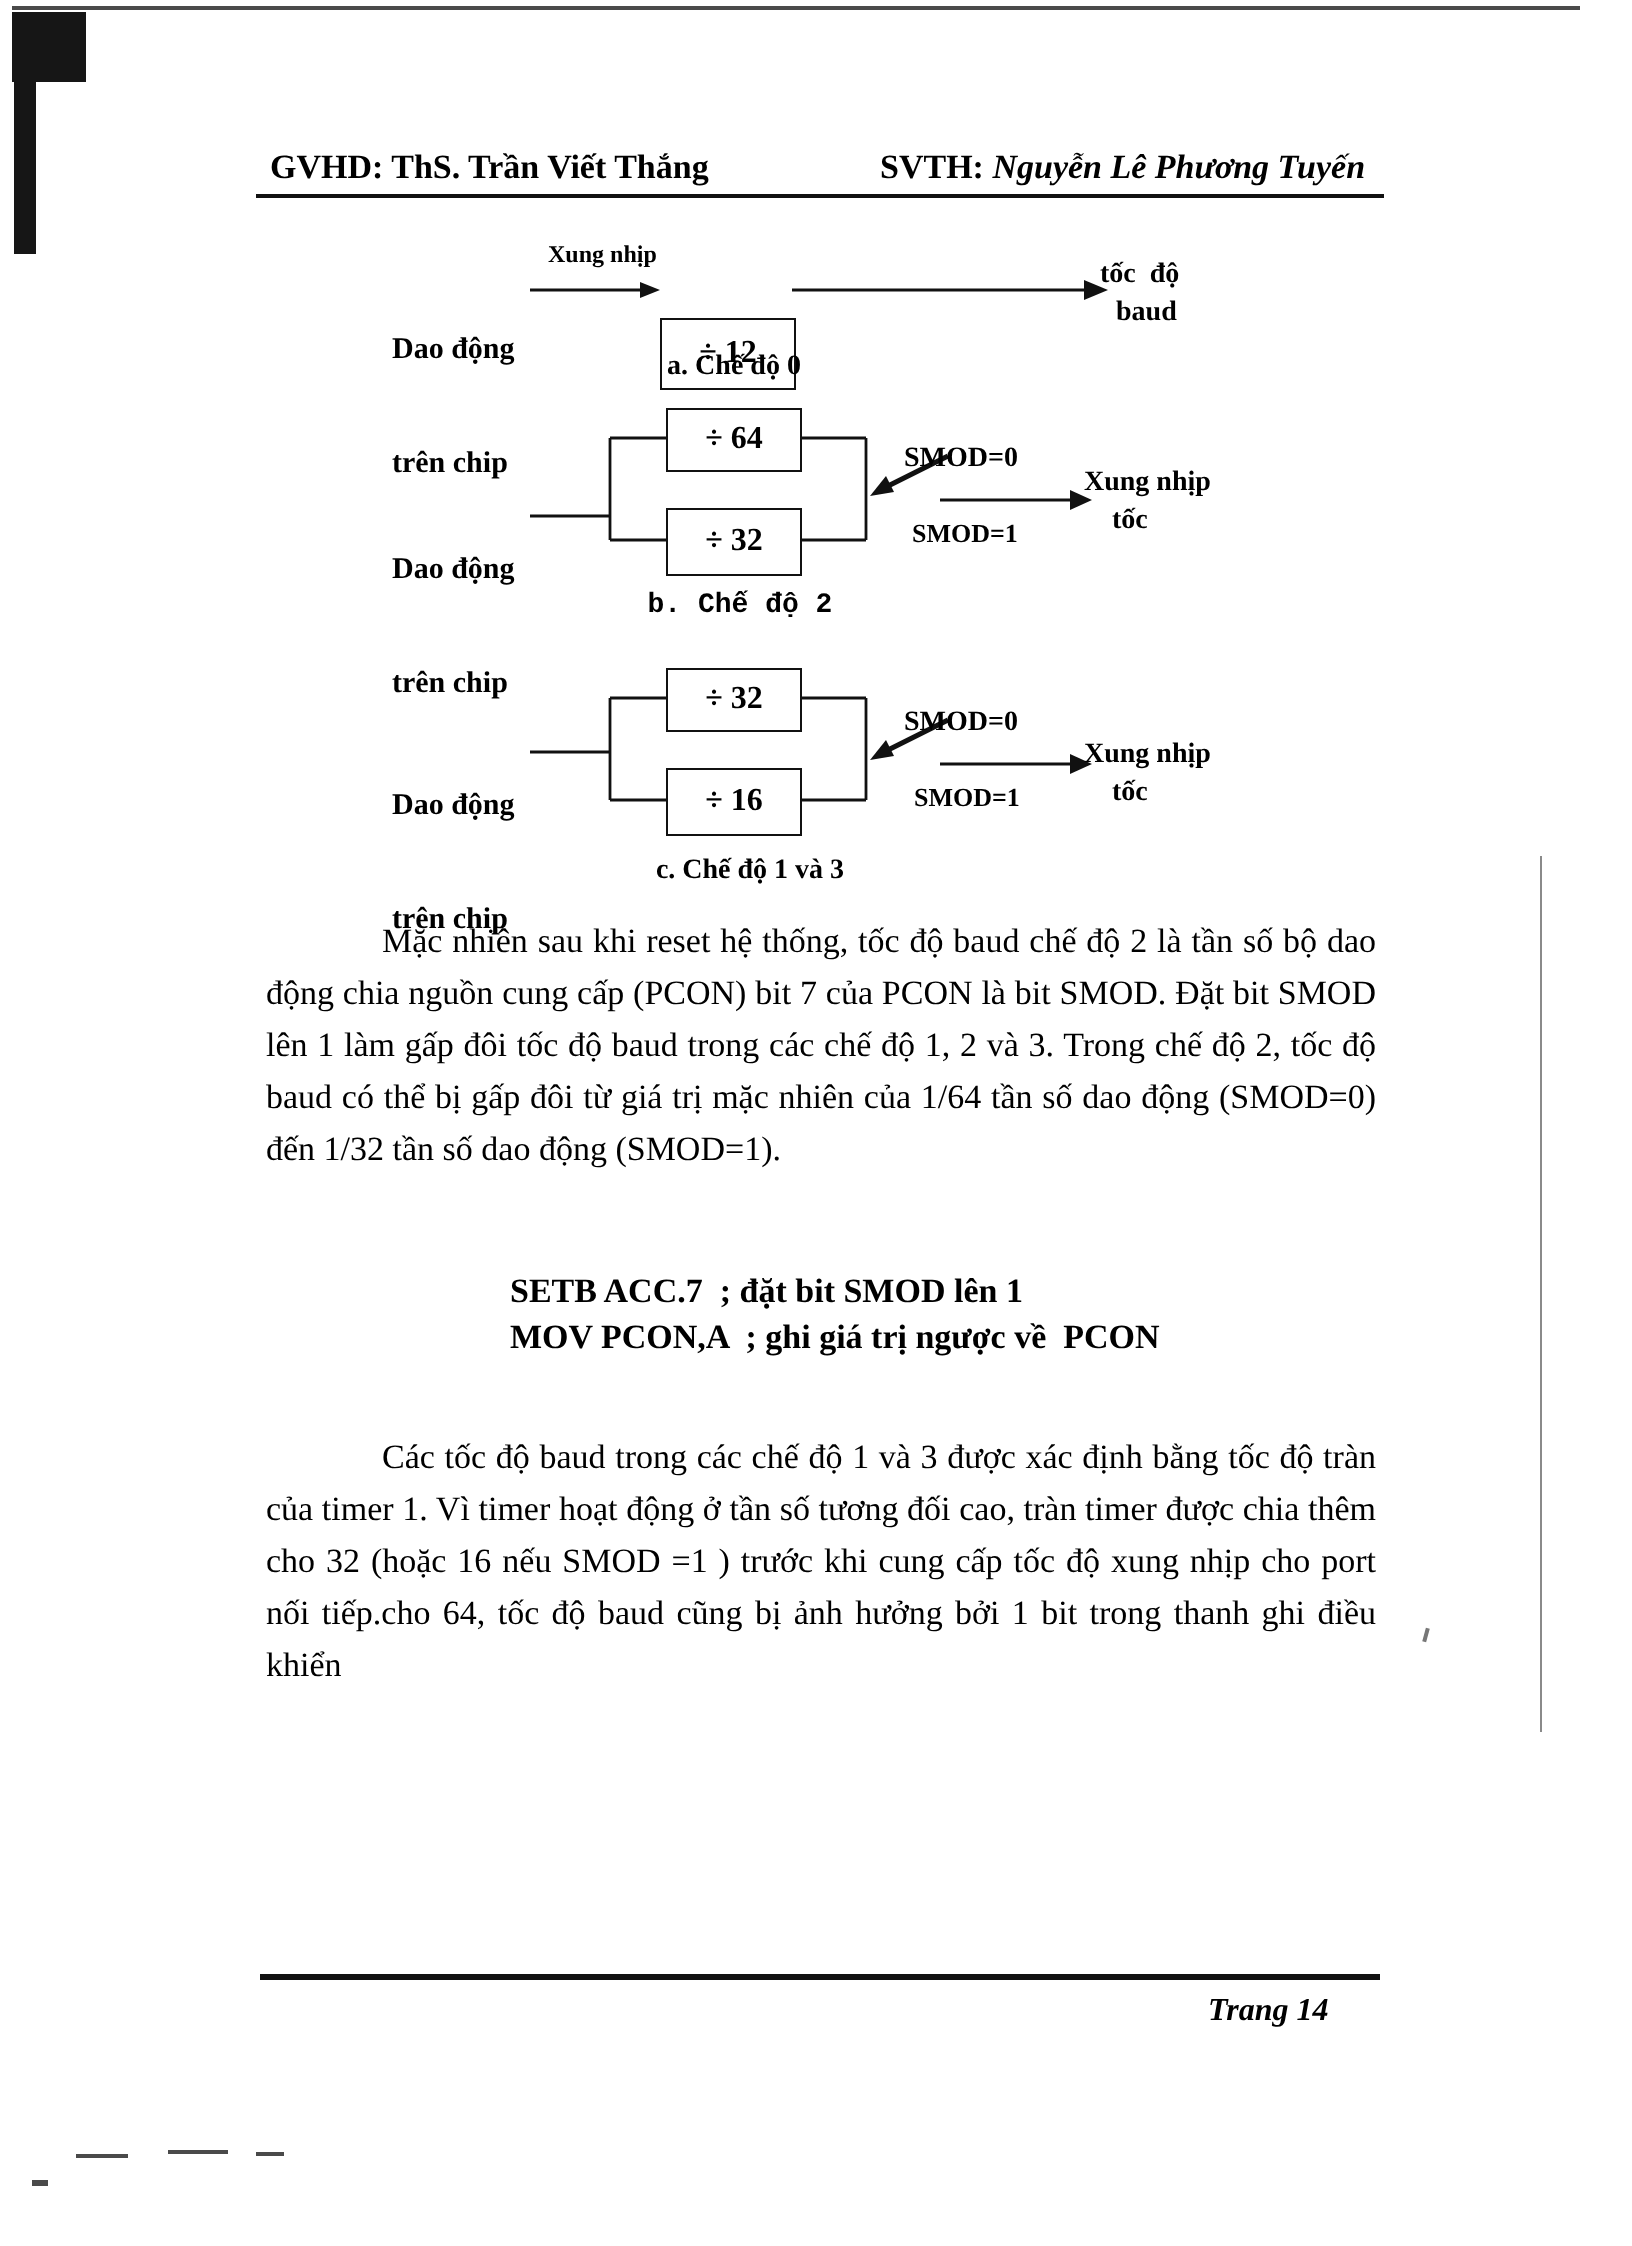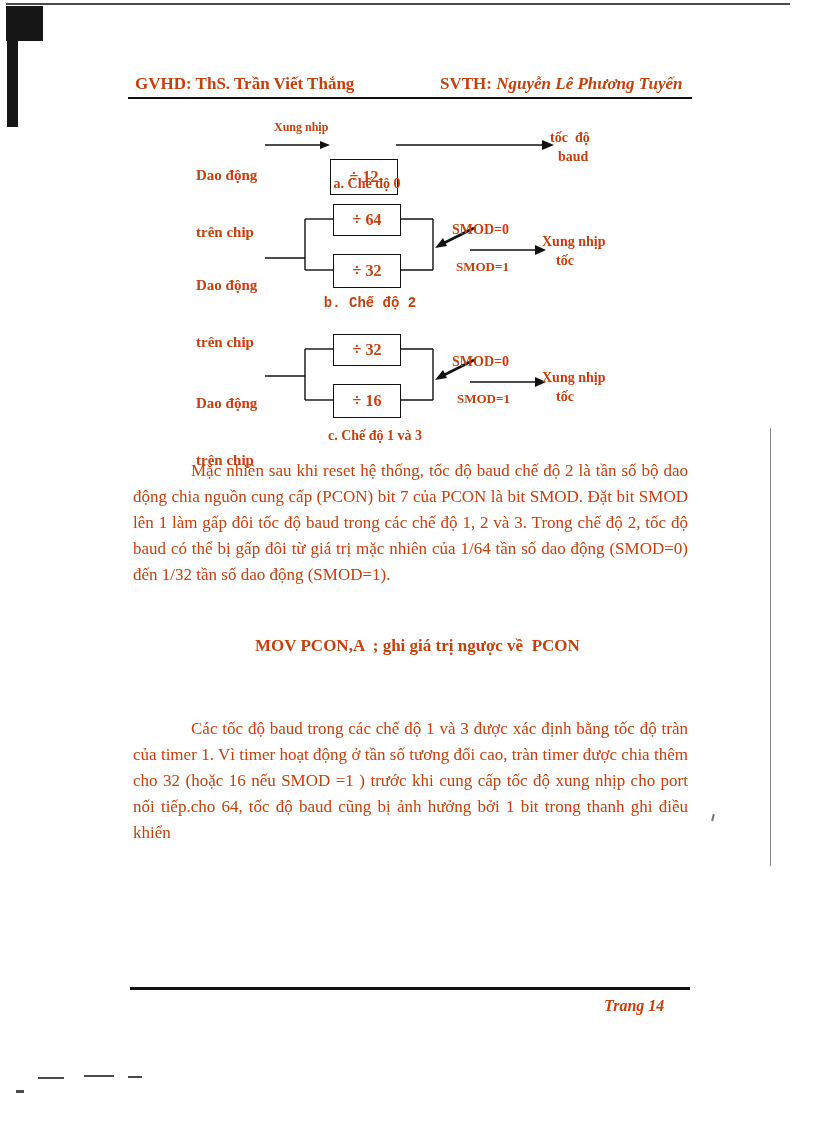--- a/index.html
+++ b/index.html
@@ -1,21 +1,21 @@
 <!DOCTYPE html>
 <html><head>
 <meta charset="utf-8">
 <style>
   html,body{margin:0;padding:0;background:#e8e8e8;}
   .page{
     position:relative;
     width:816px;height:1123px;
     background:#ffffff;
     font-family:"Liberation Serif", serif;
-    color:#c2410c;
+    color:#000000;
     overflow:hidden;
     margin:0 auto;
   }
   .abs{position:absolute;}
   
   .art{position:absolute;background:#161616;}
   .art-line{position:absolute;background:#4a4a4a;}
   
   .hdr{font-size:17px;font-weight:bold;white-space:pre;}
   .hdr-rule{position:absolute;background:#111;height:2px;}
@@ -134,20 +134,21 @@
     <div class="dsmod0" style="left:322px;top:28px;">SMOD=0</div>
     <div class="dsmod1" style="left:327px;top:65px;">SMOD=1</div>
     <div class="dout" style="left:412px;top:44px;">Xung nhịp</div>
     <div class="dout" style="left:426px;top:63px;">tốc</div>
     <div class="dcaption" style="left:185px;top:102px;width:120px;">c. Chế độ 1 và 3</div>
   </div>
 
   <div class="para" style="top:458px;">Mặc nhiên sau khi reset hệ thống, tốc độ baud chế độ 2 là tần số bộ dao động chia nguồn cung cấp (PCON) bit 7 của PCON là bit SMOD. Đặt bit SMOD lên 1 làm gấp đôi tốc độ baud trong các chế độ 1, 2 và 3. Trong chế độ 2, tốc độ baud có thể bị gấp đôi từ giá trị mặc nhiên của 1/64 tần số dao động (SMOD=0) đến 1/32 tần số dao động (SMOD=1).</div>
 
   <div class="codeblock" style="top:634px;">
+    <div class="codeline">SETB ACC.7  ; đặt bit SMOD lên 1</div>
     <div class="codeline">MOV PCON,A  ; ghi giá trị ngược về  PCON</div>
   </div>
 
   <div class="para" style="top:716px;">Các tốc độ baud trong các chế độ 1 và 3 được xác định bằng tốc độ tràn của timer 1. Vì timer hoạt động ở tần số tương đối cao, tràn timer được chia thêm cho 32 (hoặc 16 nếu SMOD =1 ) trước khi cung cấp tốc độ xung nhịp cho port nối tiếp.cho 64, tốc độ baud cũng bị ảnh hưởng bởi 1 bit trong thanh ghi điều khiển</div>
 
   <div class="ftr-rule" style="left:130px;top:987px;width:560px;height:3px;"></div>
   <div class="ftr-page" style="left:604px;top:997px;">Trang 14</div>
 
 </div>
 

